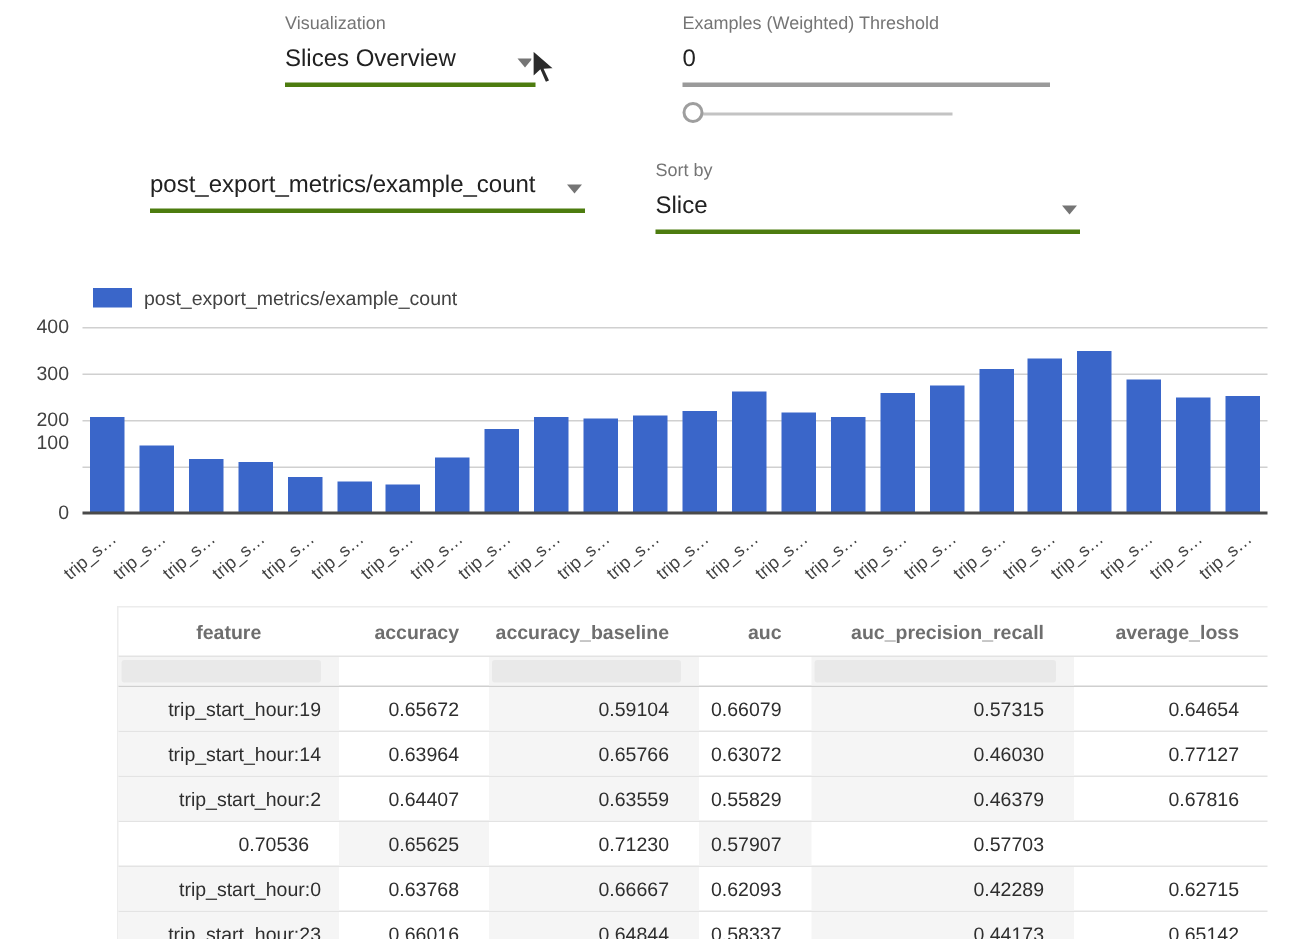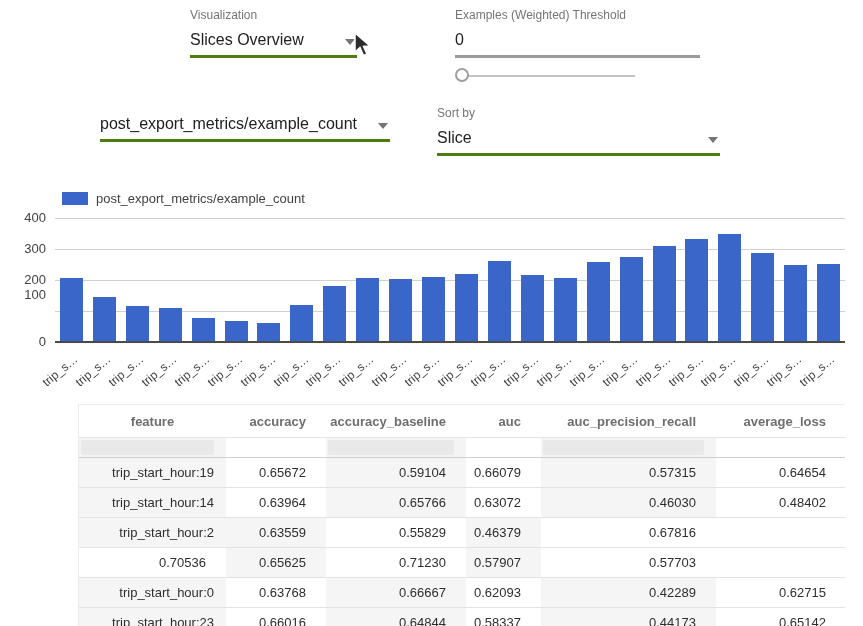--- a/index.html
+++ b/index.html
@@ -260,24 +260,25 @@
           <div class="dcell">0.66079</div>
           <div class="dcell shade">0.57315</div>
           <div class="dcell">0.64654</div>
         </div>
         <div class="trow drow">
           <div class="dcell first shade">trip_start_hour:14</div>
           <div class="dcell">0.63964</div>
           <div class="dcell shade">0.65766</div>
           <div class="dcell">0.63072</div>
           <div class="dcell shade">0.46030</div>
-          <div class="dcell">0.48402</div>
+          <div class="dcell">0.77127</div>
         </div>
         <div class="trow drow">
           <div class="dcell first shade">trip_start_hour:2</div>
+          <div class="dcell">0.64407</div>
           <div class="dcell shade">0.63559</div>
           <div class="dcell">0.55829</div>
           <div class="dcell shade">0.46379</div>
           <div class="dcell">0.67816</div>
         </div>
         <div class="trow drow">
           <div class="dcell">0.70536</div>
           <div class="dcell shade">0.65625</div>
           <div class="dcell">0.71230</div>
           <div class="dcell shade">0.57907</div>

